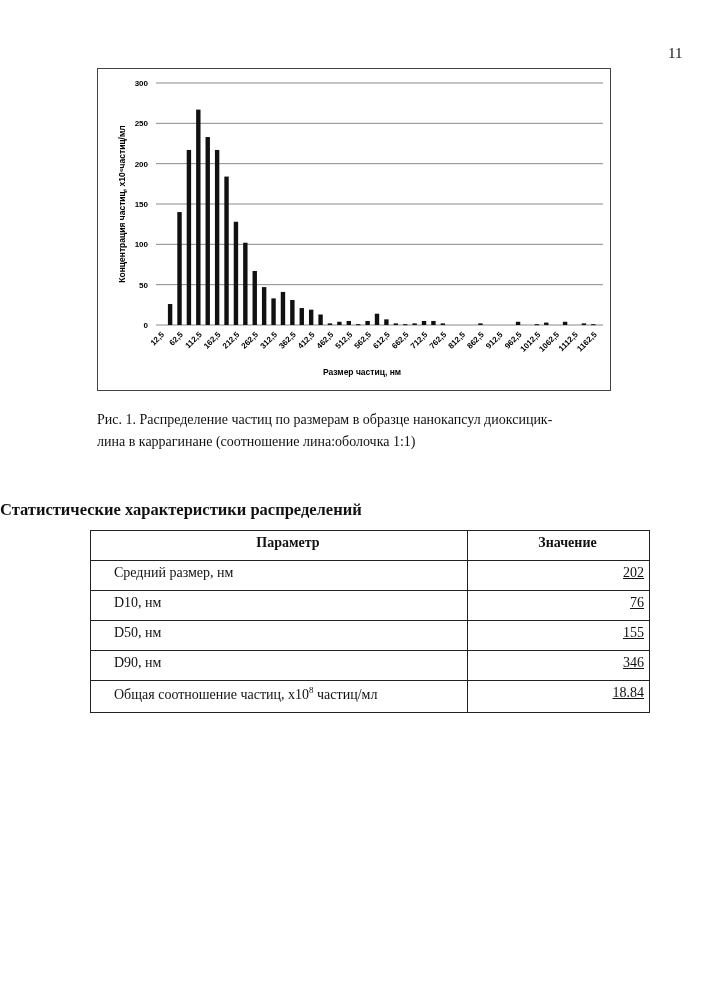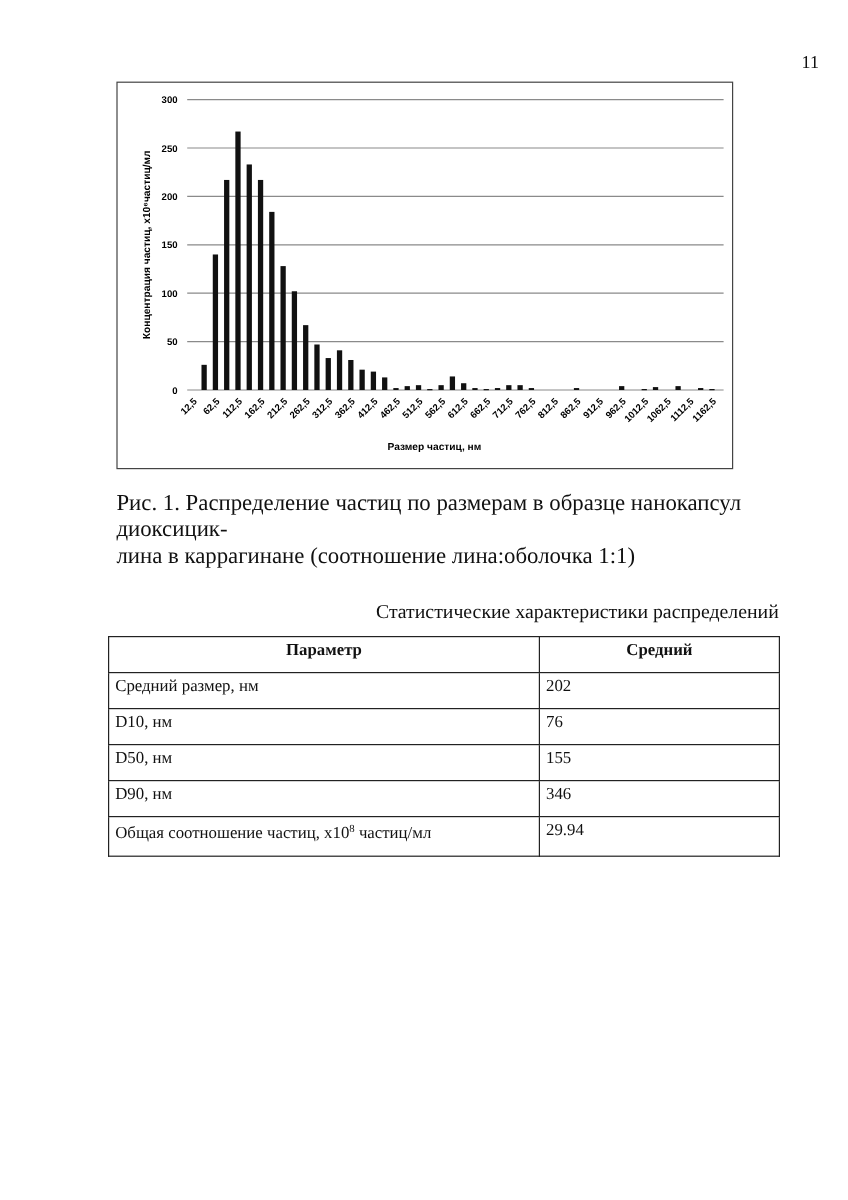--- a/index.html
+++ b/index.html
@@ -2,27 +2,27 @@
 <html><head>
 <meta charset="utf-8">
 <style>
   html, body { margin:0; padding:0; background:#ffffff; }
   body { width:707px; height:1000px; position:relative; overflow:hidden;
          font-family:"Liberation Serif", serif; color:#111; }
   .page-number { position:absolute; left:640px; top:45px; font-size:15px;margin-left:28px; }
   .chart-frame { position:absolute; left:97px; top:68px; width:514px; height:323px;
                  border:1px solid #444; box-sizing:border-box; }
   .chart-svg { position:absolute; left:0; top:0; }
-  .caption { position:absolute; left:97px; top:409px; width:565px; font-size:19px; line-height:22px; }
-  .table-title { position:absolute; left:0; width:649px; top:500px; text-align:right; font-size:16.5px; }
+  .caption { position:absolute; left:97px; top:409px; width:565px; font-size:14px; line-height:22px; }
+  .table-title { position:absolute; left:0; width:649px; top:500px; text-align:left; font-size:16.5px;font-weight:bold; }
   .stats-table { position:absolute; left:90px; top:530px; width:560px; border-collapse:collapse;
                  font-size:14px; }
-  .stats-table th, .stats-table td { border:1px solid #222; padding:4px 5px 9px 5px; height:16px; vertical-align:top;margin-top:33px; }
+  .stats-table th, .stats-table td { border:1px solid #222; padding:4px 5px 9px 23px; height:16px; vertical-align:top;margin-top:33px; }
   .stats-table th { font-weight:bold; text-align:center; }
-  .stats-table td.val { text-align:left; }
+  .stats-table td.val { text-align:right;text-decoration:underline; }
   .stats-table .c1 { width:348px; }
   sup { font-size:9px; }
 </style>
 </head>
 <body>
 
 <div class="page-number">11</div>
 
 <div class="chart-frame">
   <svg class="chart-svg" id="chart" width="512" height="321">
@@ -110,21 +110,21 @@
   <div>Рис. 1. Распределение частиц по размерам в образце нанокапсул диоксицик-</div>
   <div>лина в каррагинане (соотношение лина:оболочка 1:1)</div>
 </div>
 
 <div class="table-title">Статистические характеристики распределений</div>
 
 <table class="stats-table">
   <thead>
     <tr>
       <th class="c1">Параметр</th>
-      <th>Средний</th>
+      <th>Значение</th>
     </tr>
   </thead>
   <tbody>
     <tr>
       <td>Средний размер, нм</td>
       <td class="val">202</td>
     </tr>
     <tr>
       <td>D10, нм</td>
       <td class="val">76</td>
@@ -132,16 +132,16 @@
     <tr>
       <td>D50, нм</td>
       <td class="val">155</td>
     </tr>
     <tr>
       <td>D90, нм</td>
       <td class="val">346</td>
     </tr>
     <tr>
       <td><span>Общая соотношение частиц, x10</span><sup>8</sup><span> частиц/мл</span></td>
-      <td class="val">29.94</td>
+      <td class="val">18.84</td>
     </tr>
   </tbody>
 </table>
 
 </body></html>

